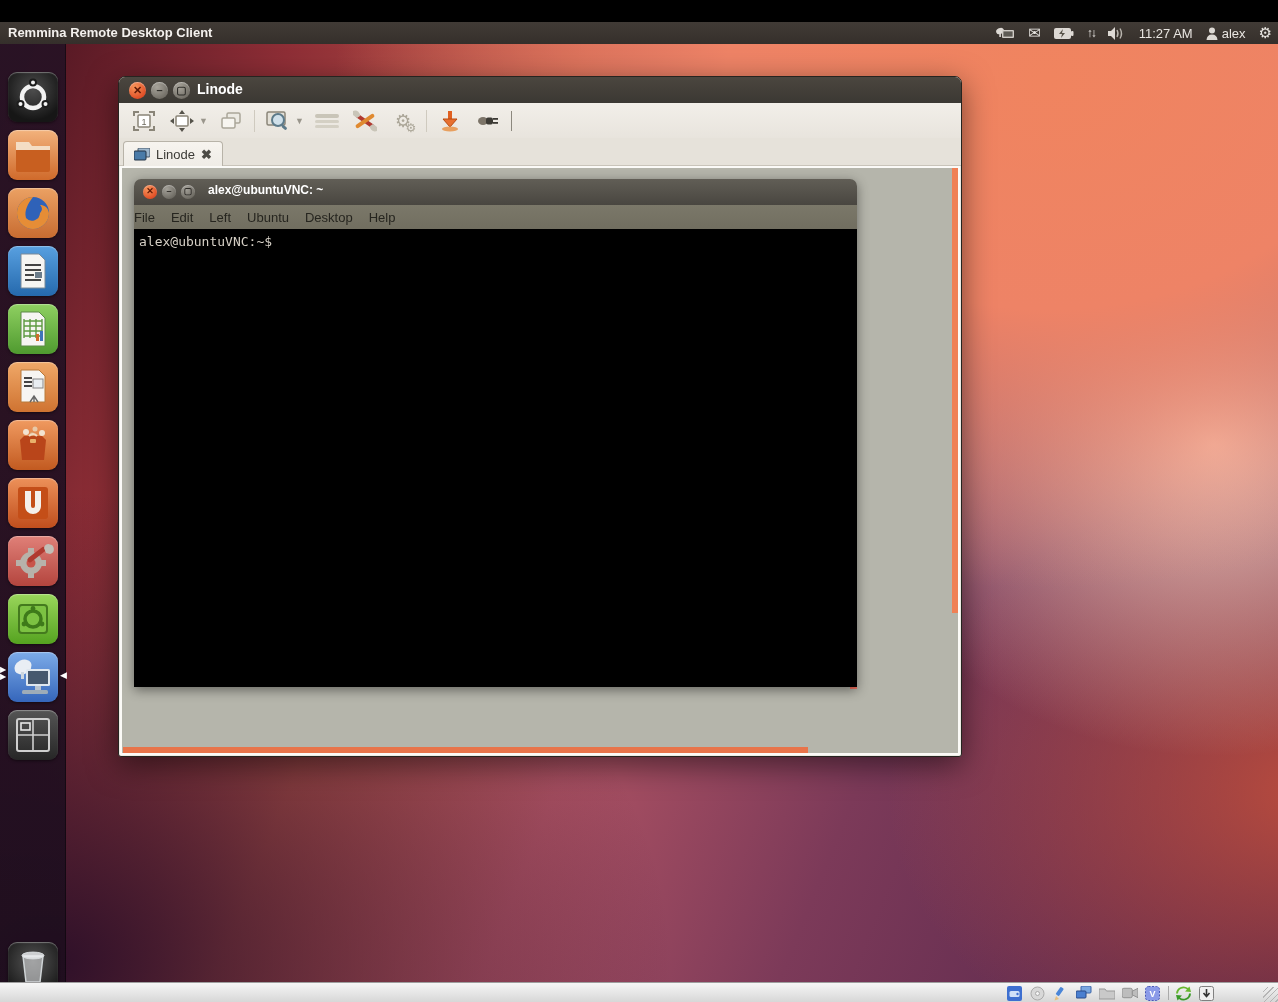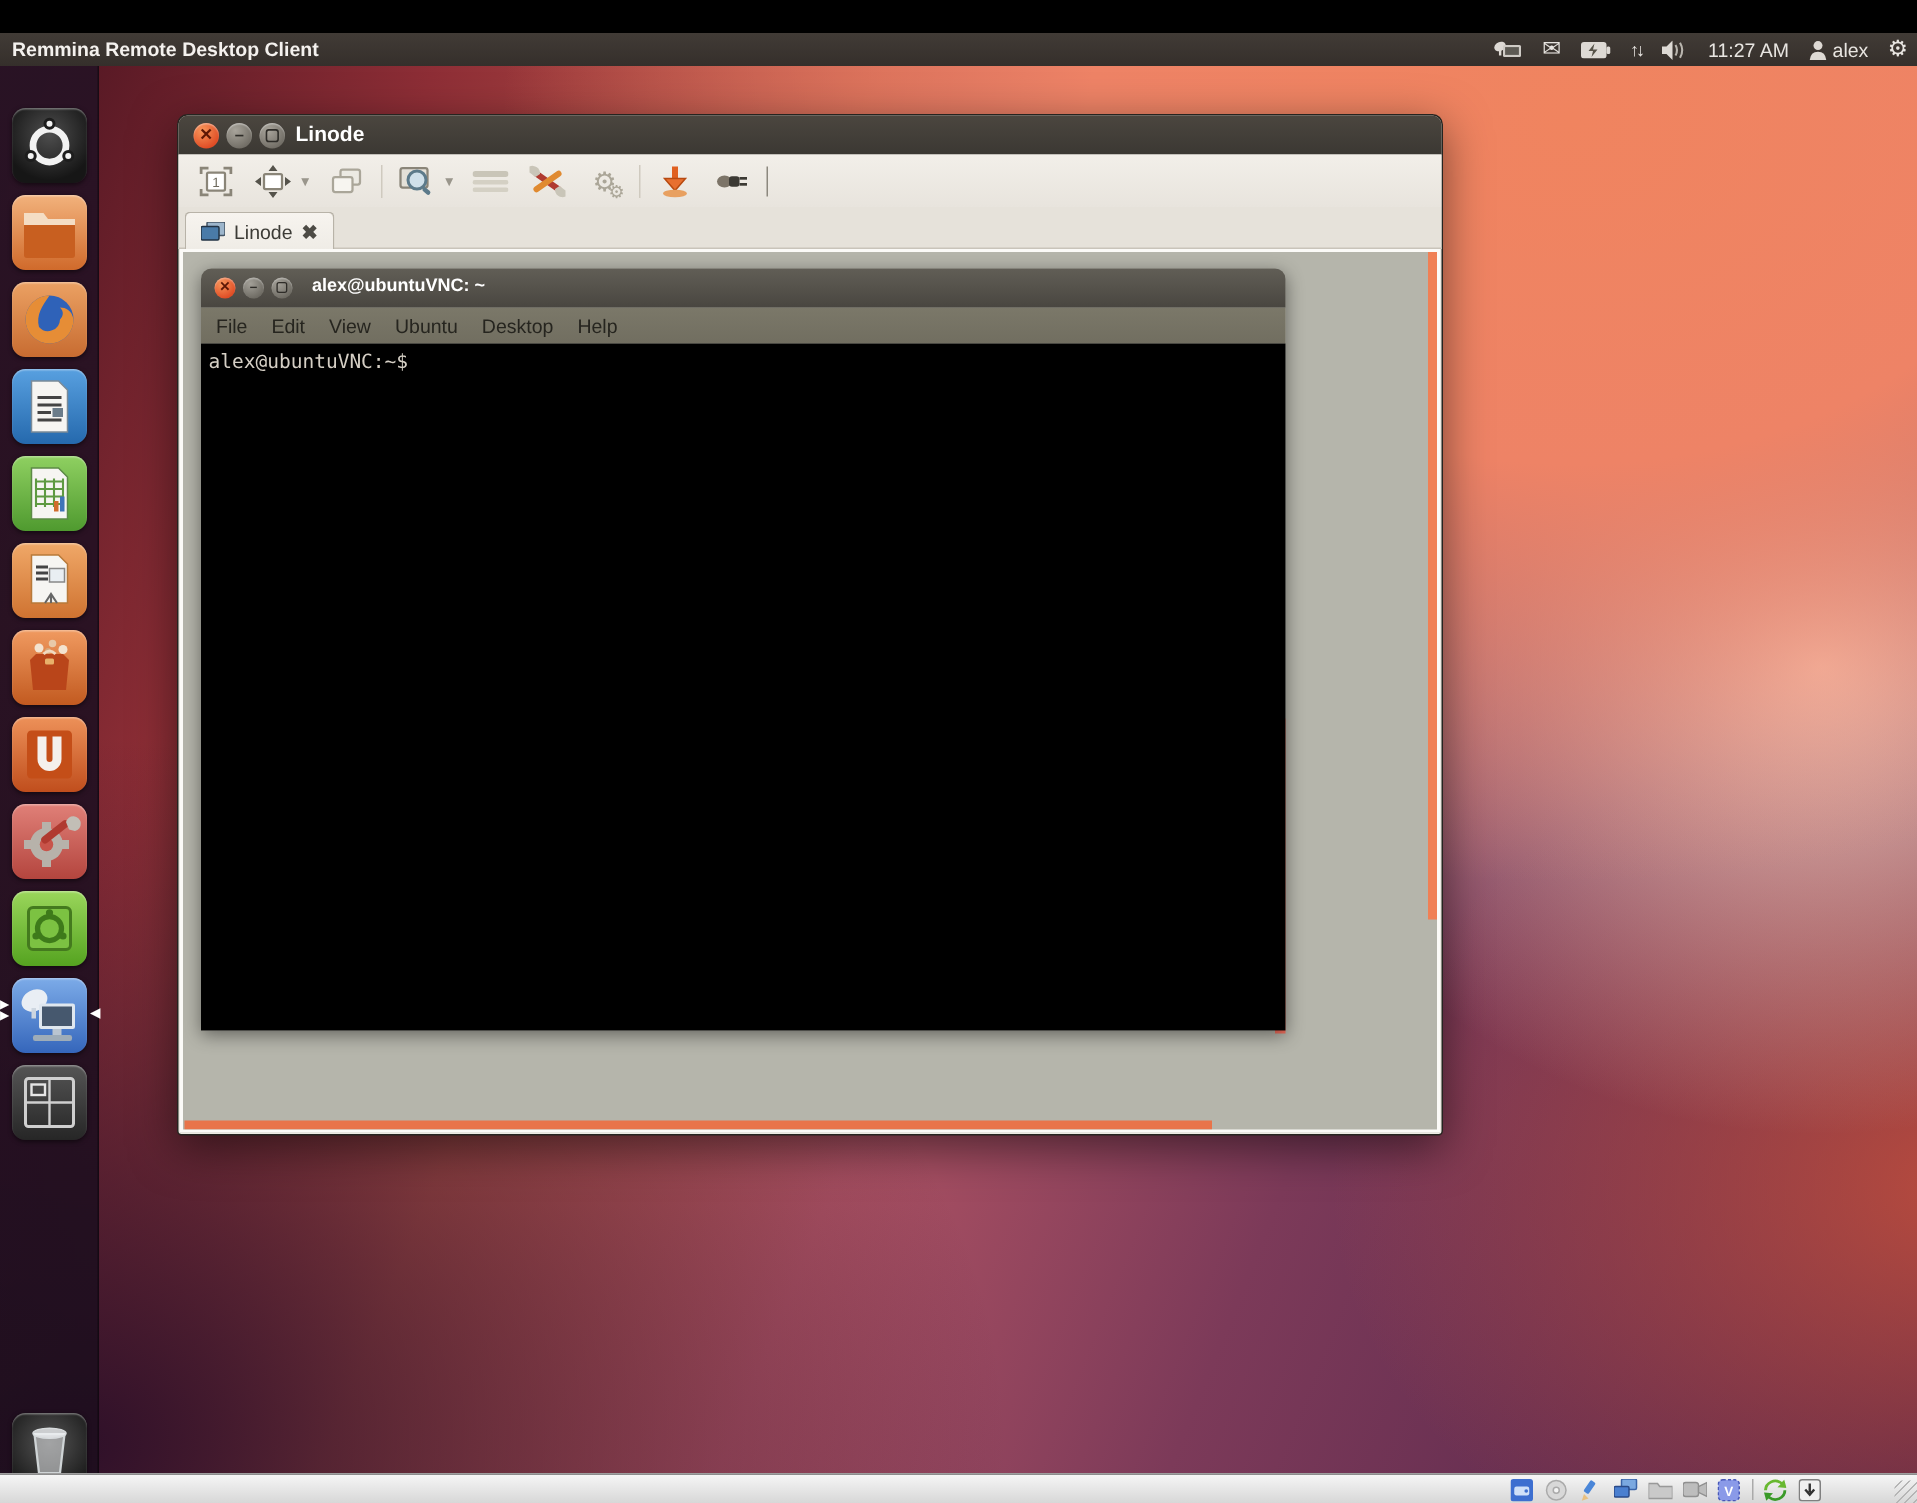--- a/index.html
+++ b/index.html
@@ -99,21 +99,21 @@
     box-shadow:0 3px 12px rgba(0,0,0,.45); border-radius:7px 7px 0 0; }
   .term-titlebar { position:relative; height:26px; border-radius:7px 7px 0 0;
     background:linear-gradient(#615e56,#494640); }
   .twbtns { position:absolute; left:9px; top:6px; display:flex; gap:5px; }
   .twbtn { width:14px; height:14px; border-radius:50%; font-size:9px; line-height:13px;
     text-align:center; cursor:pointer; box-shadow:inset 0 1px 1px rgba(255,255,255,.35); }
   .twbtn.close { background:radial-gradient(circle at 35% 30%, #f8965a, #df4b24 75%); color:#5d1705; font-weight:bold; }
   .twbtn.minmax { background:radial-gradient(circle at 35% 30%, #a3a098, #6a675f 80%); color:#2e2c28; font-weight:bold; }
   .term-title { position:absolute; left:74px; top:4px; color:#fff; font-weight:bold; font-size:12px; }
   .term-menubar { height:24px; background:linear-gradient(#7b7869,#716e60);
-    display:flex; align-items:center; gap:16px; padding-left:10px; }
+    display:flex; align-items:center; gap:16px; padding-left:0; }
   .term-menu { font-size:13px; color:#26251f; cursor:pointer; }
   .term-body { height:458px; background:#000000; padding:3px 5px; cursor:text; }
   .prompt { font-family:"DejaVu Sans Mono", monospace; font-size:13px; color:#d5cfc5; }
 
   
   .statusbar { position:absolute; left:0; top:982px; width:1278px; height:20px;
     background:linear-gradient(#f6f6f6,#d7d7d7); border-top:1px solid #9e9e9e; }
   .status-icons { position:absolute; right:18px; top:0; height:20px; display:flex;
     align-items:center; gap:7px; }
   .sico { width:16px; height:16px; display:flex; align-items:center; justify-content:center; cursor:pointer; }
@@ -393,21 +393,21 @@
             <div class="twbtns">
               <div class="twbtn close">✕</div>
               <div class="twbtn minmax">–</div>
               <div class="twbtn minmax">▢</div>
             </div>
             <div class="term-title">alex@ubuntuVNC: ~</div>
           </div>
           <div class="term-menubar">
             <span class="term-menu">File</span>
             <span class="term-menu">Edit</span>
-            <span class="term-menu">View</span>
+            <span class="term-menu">Left</span>
             <span class="term-menu">Ubuntu</span>
             <span class="term-menu">Desktop</span>
             <span class="term-menu">Help</span>
           </div>
           <div class="term-body">
             <span class="prompt">alex@ubuntuVNC:~$</span>
           </div>
         </div>
       </div>
     </div>

